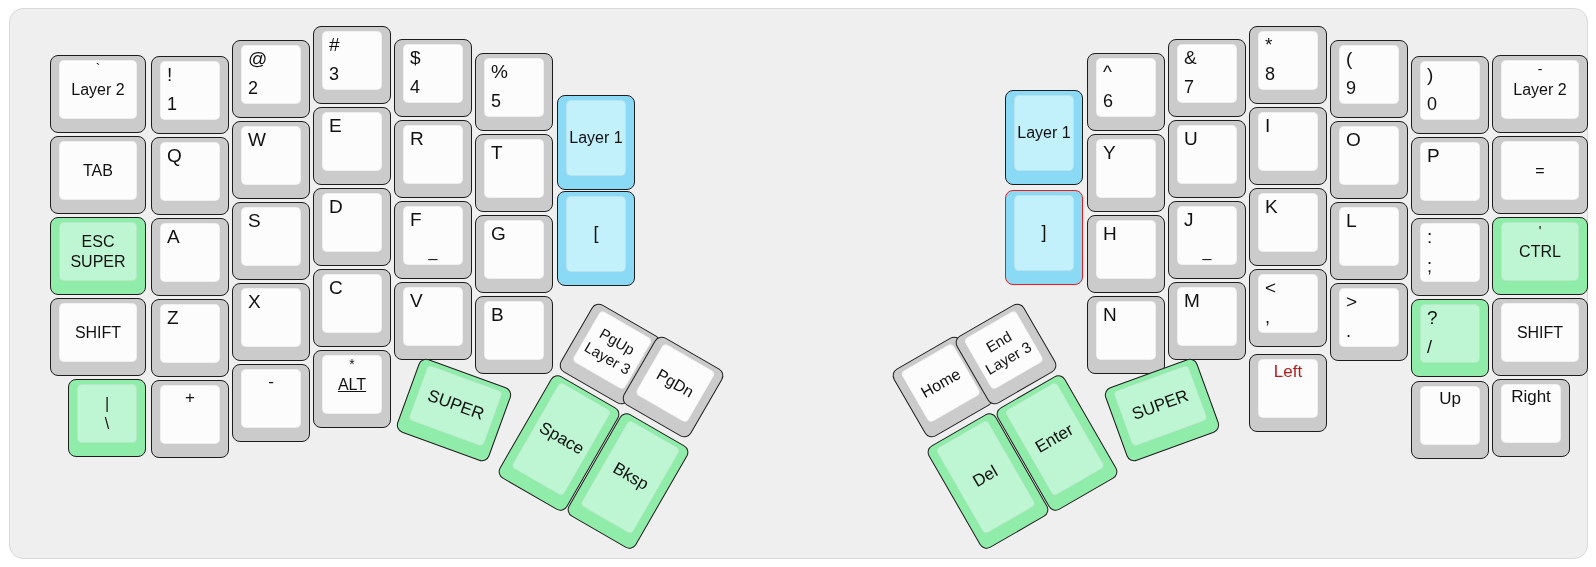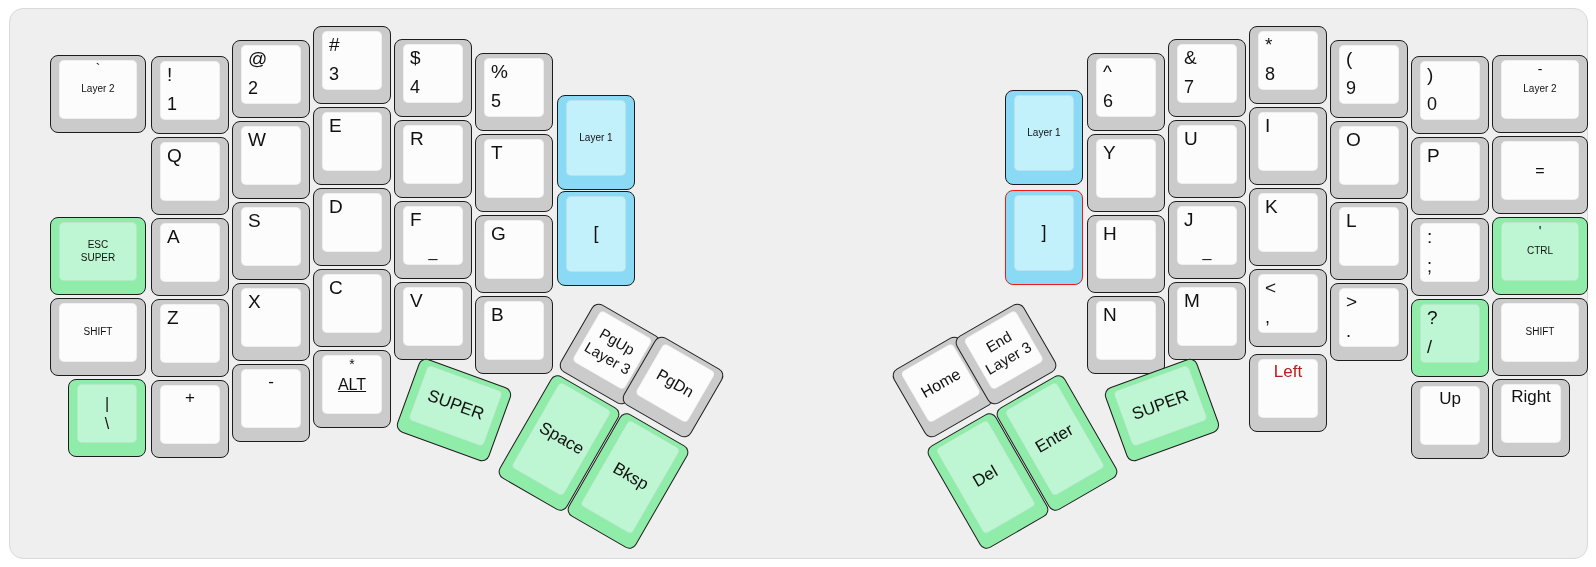--- a/index.html
+++ b/index.html
@@ -21,34 +21,39 @@
     position:absolute;left:8px;right:8px;top:4px;bottom:13px;
     border-radius:5px;border:1px solid rgba(0,0,0,0.05);
   }
   .lg{
     position:absolute;color:#111;line-height:1.22;white-space:pre-line;
   }
   .lg-tl{left:6px;top:1px;font-size:19px;}
   .lg-bl{left:6px;bottom:3px;font-size:18px;}
   .lg-tc{top:0;left:0;right:0;text-align:center;font-size:14px;}
   .lg-t{top:2px;left:0;right:0;text-align:center;font-size:17px;}
-  .lg-c{inset:0;display:flex;align-items:center;justify-content:center;text-align:center;font-size:10px;}
+  .lg-c{inset:0;display:flex;align-items:center;justify-content:center;text-align:center;font-size:16px;}
   .lg-u{bottom:2px;left:0;right:0;text-align:center;font-size:16px;}
 </style>
 </head>
 <body>
 
 <div class="panel">
   <div class="board" id="board">
       <div class="key" style="left: 40px; top: 46px; width: 96px; height: 78px; background: rgb(203, 203, 203); border-color: rgb(29, 29, 29);">
         <div class="key-top" style="background: rgb(252, 252, 252);">
           <span class="lg lg-tc" style="color: rgb(17, 17, 17);">`</span>
           <span class="lg lg-c" style="color: rgb(17, 17, 17);">Layer 2</span>
         </div>
       </div>
+      <div class="key" style="left: 40px; top: 127px; width: 96px; height: 78px; background: rgb(203, 203, 203); border-color: rgb(29, 29, 29);">
+        <div class="key-top" style="background: rgb(252, 252, 252);">
+          <span class="lg lg-c" style="color: rgb(17, 17, 17);">TAB</span>
+        </div>
+      </div>
       <div class="key" style="left: 40px; top: 208px; width: 96px; height: 78px; background: rgb(144, 236, 169); border-color: rgb(29, 29, 29);">
         <div class="key-top" style="background: rgb(190, 245, 210);">
           <span class="lg lg-c" style="color: rgb(17, 17, 17);">ESC
 SUPER</span>
         </div>
       </div>
       <div class="key" style="left: 40px; top: 289px; width: 96px; height: 78px; background: rgb(203, 203, 203); border-color: rgb(29, 29, 29);">
         <div class="key-top" style="background: rgb(252, 252, 252);">
           <span class="lg lg-c" style="color: rgb(17, 17, 17);">SHIFT</span>
         </div>

